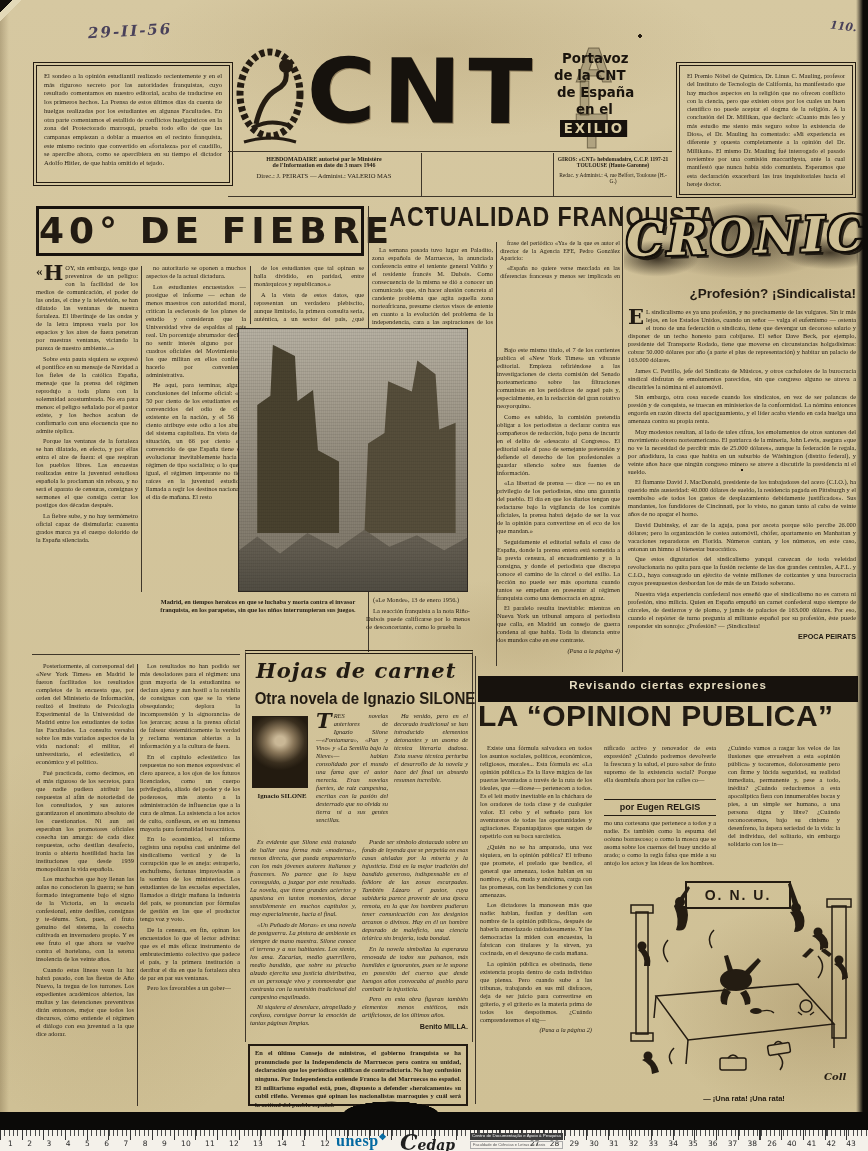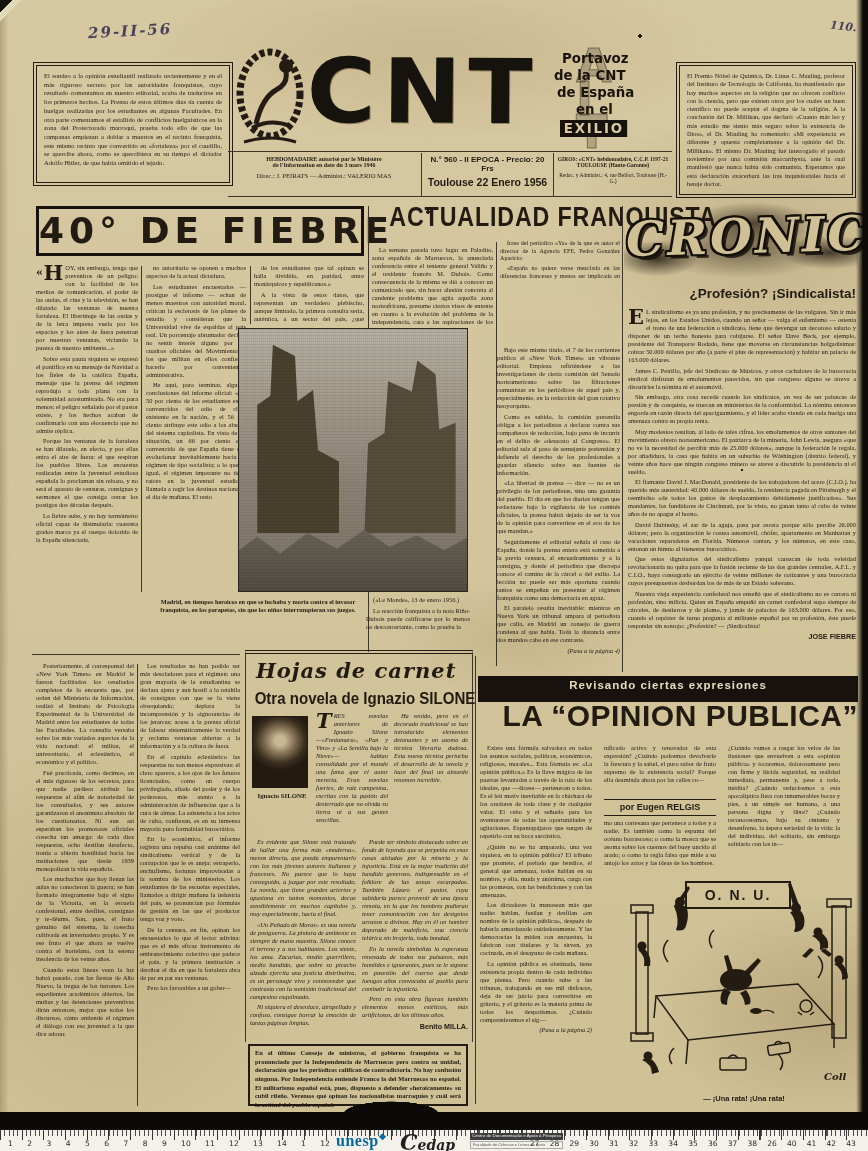--- a/index.html
+++ b/index.html
@@ -43,21 +43,21 @@
 .cronica-bg{background:
  radial-gradient(60px 26px at 14% 72%,rgba(24,17,9,.8),transparent 70%),
  radial-gradient(90px 30px at 55% 30%,rgba(24,17,9,.65),transparent 70%),
  radial-gradient(70px 24px at 88% 65%,rgba(24,17,9,.75),transparent 70%),
  radial-gradient(120px 40px at 50% 60%,rgba(24,17,9,.5),transparent 75%)}
 .cronica-hl{font-family:"DejaVu Serif",serif;font-weight:bold;font-style:italic;font-size:48px;letter-spacing:3px;color:#cfc096;text-align:center;transform:rotate(-1.5deg);
 text-shadow:2px 0 0 #15100a,-2px 0 0 #15100a,0 2px 0 #15100a,0 -2px 0 #15100a,2px 2px 0 #15100a,-2px 2px 0 #15100a,2px -2px 0 #15100a,-2px -2px 0 #15100a,4px 4px 0 rgba(21,16,10,.85)}
 .subhead{font-family:"Liberation Sans",sans-serif;font-weight:bold;font-size:13.5px;text-align:right;white-space:nowrap}
 .lavoz-hl{font-family:"Liberation Sans",sans-serif;font-weight:bold;font-size:17px;line-height:26px;text-align:center;white-space:nowrap}
 .banner{background:#17120d;color:#e6dcc0;font-family:"Liberation Sans",sans-serif;font-weight:bold;font-size:11.5px;letter-spacing:1px;text-align:center;line-height:19px}
-.opinion-hl{font-family:"Liberation Sans",sans-serif;font-weight:bold;font-size:30px;text-align:right;white-space:nowrap;letter-spacing:.5px}
+.opinion-hl{font-family:"Liberation Sans",sans-serif;font-weight:bold;font-size:30px;text-align:left;white-space:nowrap;letter-spacing:.5px}
 .byline{border-top:1px solid #241c12;border-bottom:1px solid #241c12;font-family:"Liberation Sans",sans-serif;font-weight:bold;font-size:9px;text-align:center;line-height:15px}
 .hojas-box{border-top:4px double #241c12;border-left:1px solid #3f372a;border-right:1px solid #3f372a}
 .hojas-title{font-family:"DejaVu Serif",serif;font-weight:bold;font-style:italic;font-size:21px;letter-spacing:1px;white-space:nowrap}
 .silone-hl{font-family:"Liberation Sans",sans-serif;font-weight:bold;font-size:16px;text-align:center;white-space:nowrap;transform:scaleX(.94)}
 .caption{font-weight:bold;font-size:6.3px;line-height:1.3;text-align:center}
 .notebox{border:2px solid #241c12;font-weight:bold;font-size:6.4px;line-height:1.35;text-align:justify;padding:3px 5px}
 .photo{border:1px solid #2c2620;background:linear-gradient(#b7b1a3 0%,#a39c8d 28%,#8d8678 58%,#7a7365 100%);overflow:hidden}
 .photo .grain{position:absolute;inset:0;background:repeating-linear-gradient(0deg,rgba(20,15,10,.07) 0 1px,transparent 1px 3px),repeating-linear-gradient(90deg,rgba(20,15,10,.05) 0 1px,transparent 1px 2px)}
 .wall1{position:absolute;left:8%;top:6%;width:36%;height:72%;background:#49422f;clip-path:polygon(0 100%,0 32%,16% 27%,19% 0,46% 6%,49% 30%,68% 24%,74% 56%,100% 62%,100% 100%)}
 .wall2{position:absolute;right:5%;top:12%;width:40%;height:66%;background:#564e3b;clip-path:polygon(0 100%,4% 48%,22% 42%,26% 12%,52% 18%,58% 0,78% 8%,82% 40%,100% 36%,100% 100%)}
@@ -116,24 +116,20 @@
 
     <div class="abs hr" style="left:228px;top:151px;width:444px"></div>
     <div class="abs hr" style="left:228px;top:196px;width:444px"></div>
     <div class="abs vr" style="left:421px;top:153px;height:43px"></div>
     <div class="abs vr" style="left:553px;top:153px;height:43px"></div>
     <div class="abs infocell" style="left:230px;top:156px;width:188px;height:38px">
       <div style="font-size:6px;font-weight:bold">HEBDOMADAIRE autorisé par le Ministère</div>
       <div style="font-size:6px;font-weight:bold">de l'Information en date du 3 mars 1946</div>
       <div style="font-size:6.6px;margin-top:4px">Direc.: J. PEIRATS — Administ.: VALERIO MAS</div>
     </div>
-    <div class="abs infocell" style="left:424px;top:155px;width:127px;height:40px;font-family:'Liberation Sans',sans-serif;font-weight:bold">
-      <div style="font-size:8px">N.° 560 - II EPOCA - Precio: 20 Frs</div>
-      <div style="font-size:10.5px;margin-top:3px">Toulouse 22 Enero 1956</div>
-    </div>
     <div class="abs infocell" style="left:556px;top:156px;width:114px;height:40px">
       <div style="font-size:5.5px;font-weight:bold">GIROS: «CNT» hebdomadaire, C.C.P. 1197-21</div>
       <div style="font-size:5.5px;font-weight:bold">TOULOUSE (Haute-Garonne)</div>
       <div style="font-size:5.5px;margin-top:4px">Redac. y Administ.: 4, rue Belfort, Toulouse (H.-G.)</div>
     </div>
 
     <div class="abs fiebre-box" style="left:36px;top:206px;width:328px;height:50px">
       <div class="fiebre-hl">40° DE FIEBRE</div>
     </div>
     <div class="abs vr" style="left:141px;top:266px;height:326px"></div>
@@ -197,21 +193,21 @@
       <p class="pasa">(Pasa a la página 4)</p>
     </div>
 
     <div class="abs vr" style="left:622px;top:206px;height:466px"></div>
     <div class="abs cronica-bg" style="left:624px;top:198px;width:234px;height:84px"></div>
     <div class="abs cronica-hl" style="left:626px;top:208px;width:230px">CRONICA</div>
     <div class="abs subhead" style="left:628px;top:286px;width:228px">¿Profesión?  ¡Sindicalista!</div>
     <div class="abs bodytext" style="left:628px;top:308px;width:228px;height:348px">
       <p class="lead"><span class="dropcap">E</span><span>L sindicalismo es ya una profesión, y no precisamente de las vulgares. Sin ir más lejos, en los Estados Unidos, cuando un señor — valga el eufemismo — ostenta el trono de una federación o sindicato, tiene que devengar un decoroso salario y disponer de un techo honesto para cobijarse. El señor Dave Beck, por ejemplo, presidente del Transporte Rodado, tiene que moverse en circunstancias holgadísimas: cobrar 50.000 dólares por año (a parte el plus de representación) y habitar un palacio de 163.000 dólares.</span></p>
       <span><p>James C. Petrillo, jefe del Sindicato de Músicos, y otros cachalotes de la burocracia sindical disfrutan de emolumentos parecidos, sin que congreso alguno se atreva a discutirles la nómina ni el automóvil.</p><p>Sin embargo, otra cosa sucede cuando los sindicatos, en vez de ser palancas de presión y de conquista, se truecan en ministerios de la conformidad. La nómina entonces engorda en razón directa del apaciguamiento, y el líder acaba viendo en cada huelga una amenaza contra su propia renta.</p><p>Muy modestos resultan, al lado de tales cifras, los emolumentos de otros santones del movimiento obrero norteamericano. El patriarca de la minería, John Lewis, asegura «que no ve la necesidad de percibir más de 25.000 dólares», aunque la federación le regala, por añadidura, la casa que habita en un suburbio de Wáshington (distrito federal), y veinte años hace que ningún congreso minero se atreve a discutirle la presidencia ni el sueldo.</p><p>El flamante David J. MacDonald, presidente de los trabajadores del acero (C.I.O.), ha querido más austeridad: 40.000 dólares de sueldo, la residencia pagada en Pittsburgh y el reembolso «de todos los gastos de desplazamiento debidamente justificados». Sus mandantes, los fundidores de Cincinnati, por lo visto, no ganan tanto al cabo de veinte años de no apagar el horno.</p><p>David Dubinsky, el zar de la aguja, pasa por asceta porque sólo percibe 26.000 dólares; pero la organización le costea automóvil, chófer, apartamento en Manhattan y vacaciones reparadoras en Florida. Números cantan, y los números, en este caso, entonan un himno al bienestar burocrático.</p><p>Que estos dignatarios del sindicalismo yanqui carezcan de toda veleidad revolucionaria no quita para que la fusión reciente de las dos grandes centrales, A.F.L. y C.I.O., haya consagrado un ejército de veinte millones de cotizantes y una burocracia cuyos presupuestos desbordan los de más de un Estado soberano.</p><p>Nuestra vieja experiencia confederal nos enseñó que el sindicalismo no es carrera ni profesión, sino milicia. Quien en España empuñó un carnet confederal supo siempre de cárceles, de destierros y de plomo, y jamás de palacios de 163.000 dólares. Por eso, cuando el repórter de turno pregunta al militante español por su profesión, éste puede responder sin sonrojo: ¿Profesión? — ¡Sindicalista!</p></span>
-      <p class="sig">JOSE FIEBRE</p>
+      <p class="sig">EPOCA PEIRATS</p>
     </div>
 
     <div class="abs hojas-box" style="left:245px;top:650px;width:228px;height:392px"></div>
     <div class="abs hojas-title" style="left:256px;top:658px">Hojas de carnet</div>
     <div class="abs silone-hl" style="left:248px;top:690px;width:222px">Otra novela de Ignazio SILONE</div>
     <div class="abs portrait" style="left:252px;top:716px;width:56px;height:72px"></div>
     <div class="abs caption" style="left:244px;top:792px;width:76px;font-size:6.8px">Ignacio SILONE</div>
     <div class="abs bodytext" style="left:316px;top:712px;width:72px;height:122px;font-style:italic">
       <p class="lead"><span class="dropcap">T</span><span>RES novelas anteriores de Ignazio Silone —«Fontamara», «Pan y Vino» y «La Semilla bajo la Nieve»— habían consolidado por el mundo una fama que el autor merecía. Eran novelas fuertes, de raíz campesina, escritas con la pasión del desterrado que no olvida su tierra ni a sus gentes sencillas.</span></p>
     </div>

